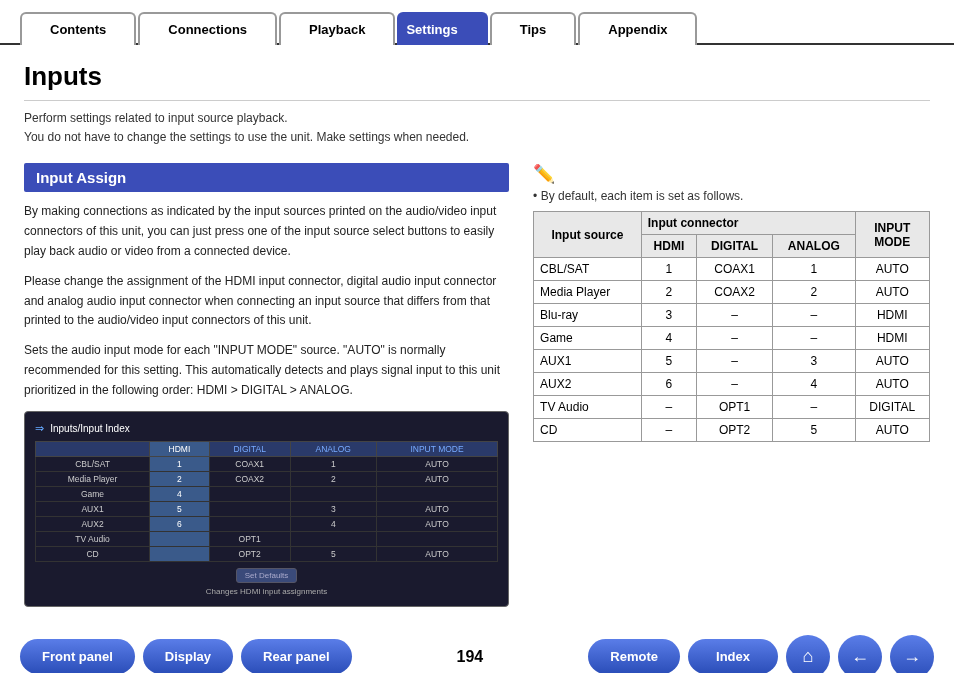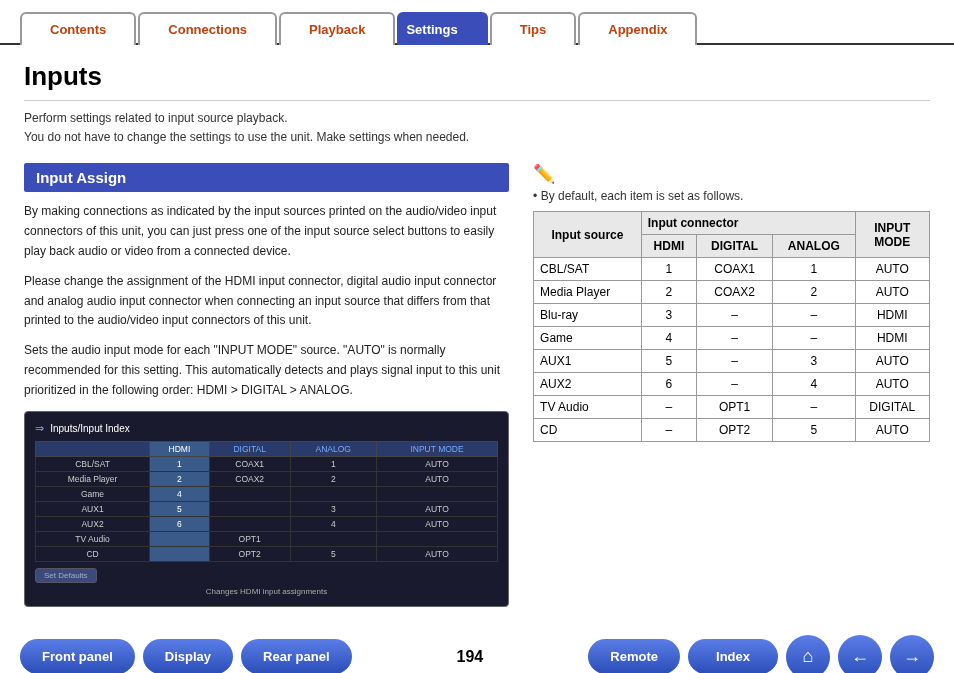--- a/index.html
+++ b/index.html
@@ -36,21 +36,21 @@
     }
     .tab.active {
       background: #3b4db8;
       color: #fff;
       border-color: #3b4db8;
       z-index: 1;
       padding-left: 7px;
     }
     .tab:not(.active) {
       background: #fff;
-      color: #c2410c;
+      color: #000000;
     }
 
     
     .main-content {
       padding: 16px 24px 10px 24px;
     }
 
     .page-title {
       font-size: 26px;
       font-weight: bold;
@@ -346,21 +346,21 @@
     </tr>
               <tr>
       <td>CD</td>
       <td class="highlight-col"></td>
       <td>OPT2</td>
       <td>5</td>
       <td>AUTO</td>
     </tr>
             </tbody>
         </table>
-        <div style="text-align:left;">
+        <div style="text-align:center;">
           <span class="sc-btn">Set Defaults</span>
         </div>
         <div class="sc-note">Changes HDMI input assignments</div>
       </div>
     </div>
 
     <div class="right-col">
       <div class="note-icon">✏️</div>
       <div class="bullet-note">• By default, each item is set as follows.</div>
 

